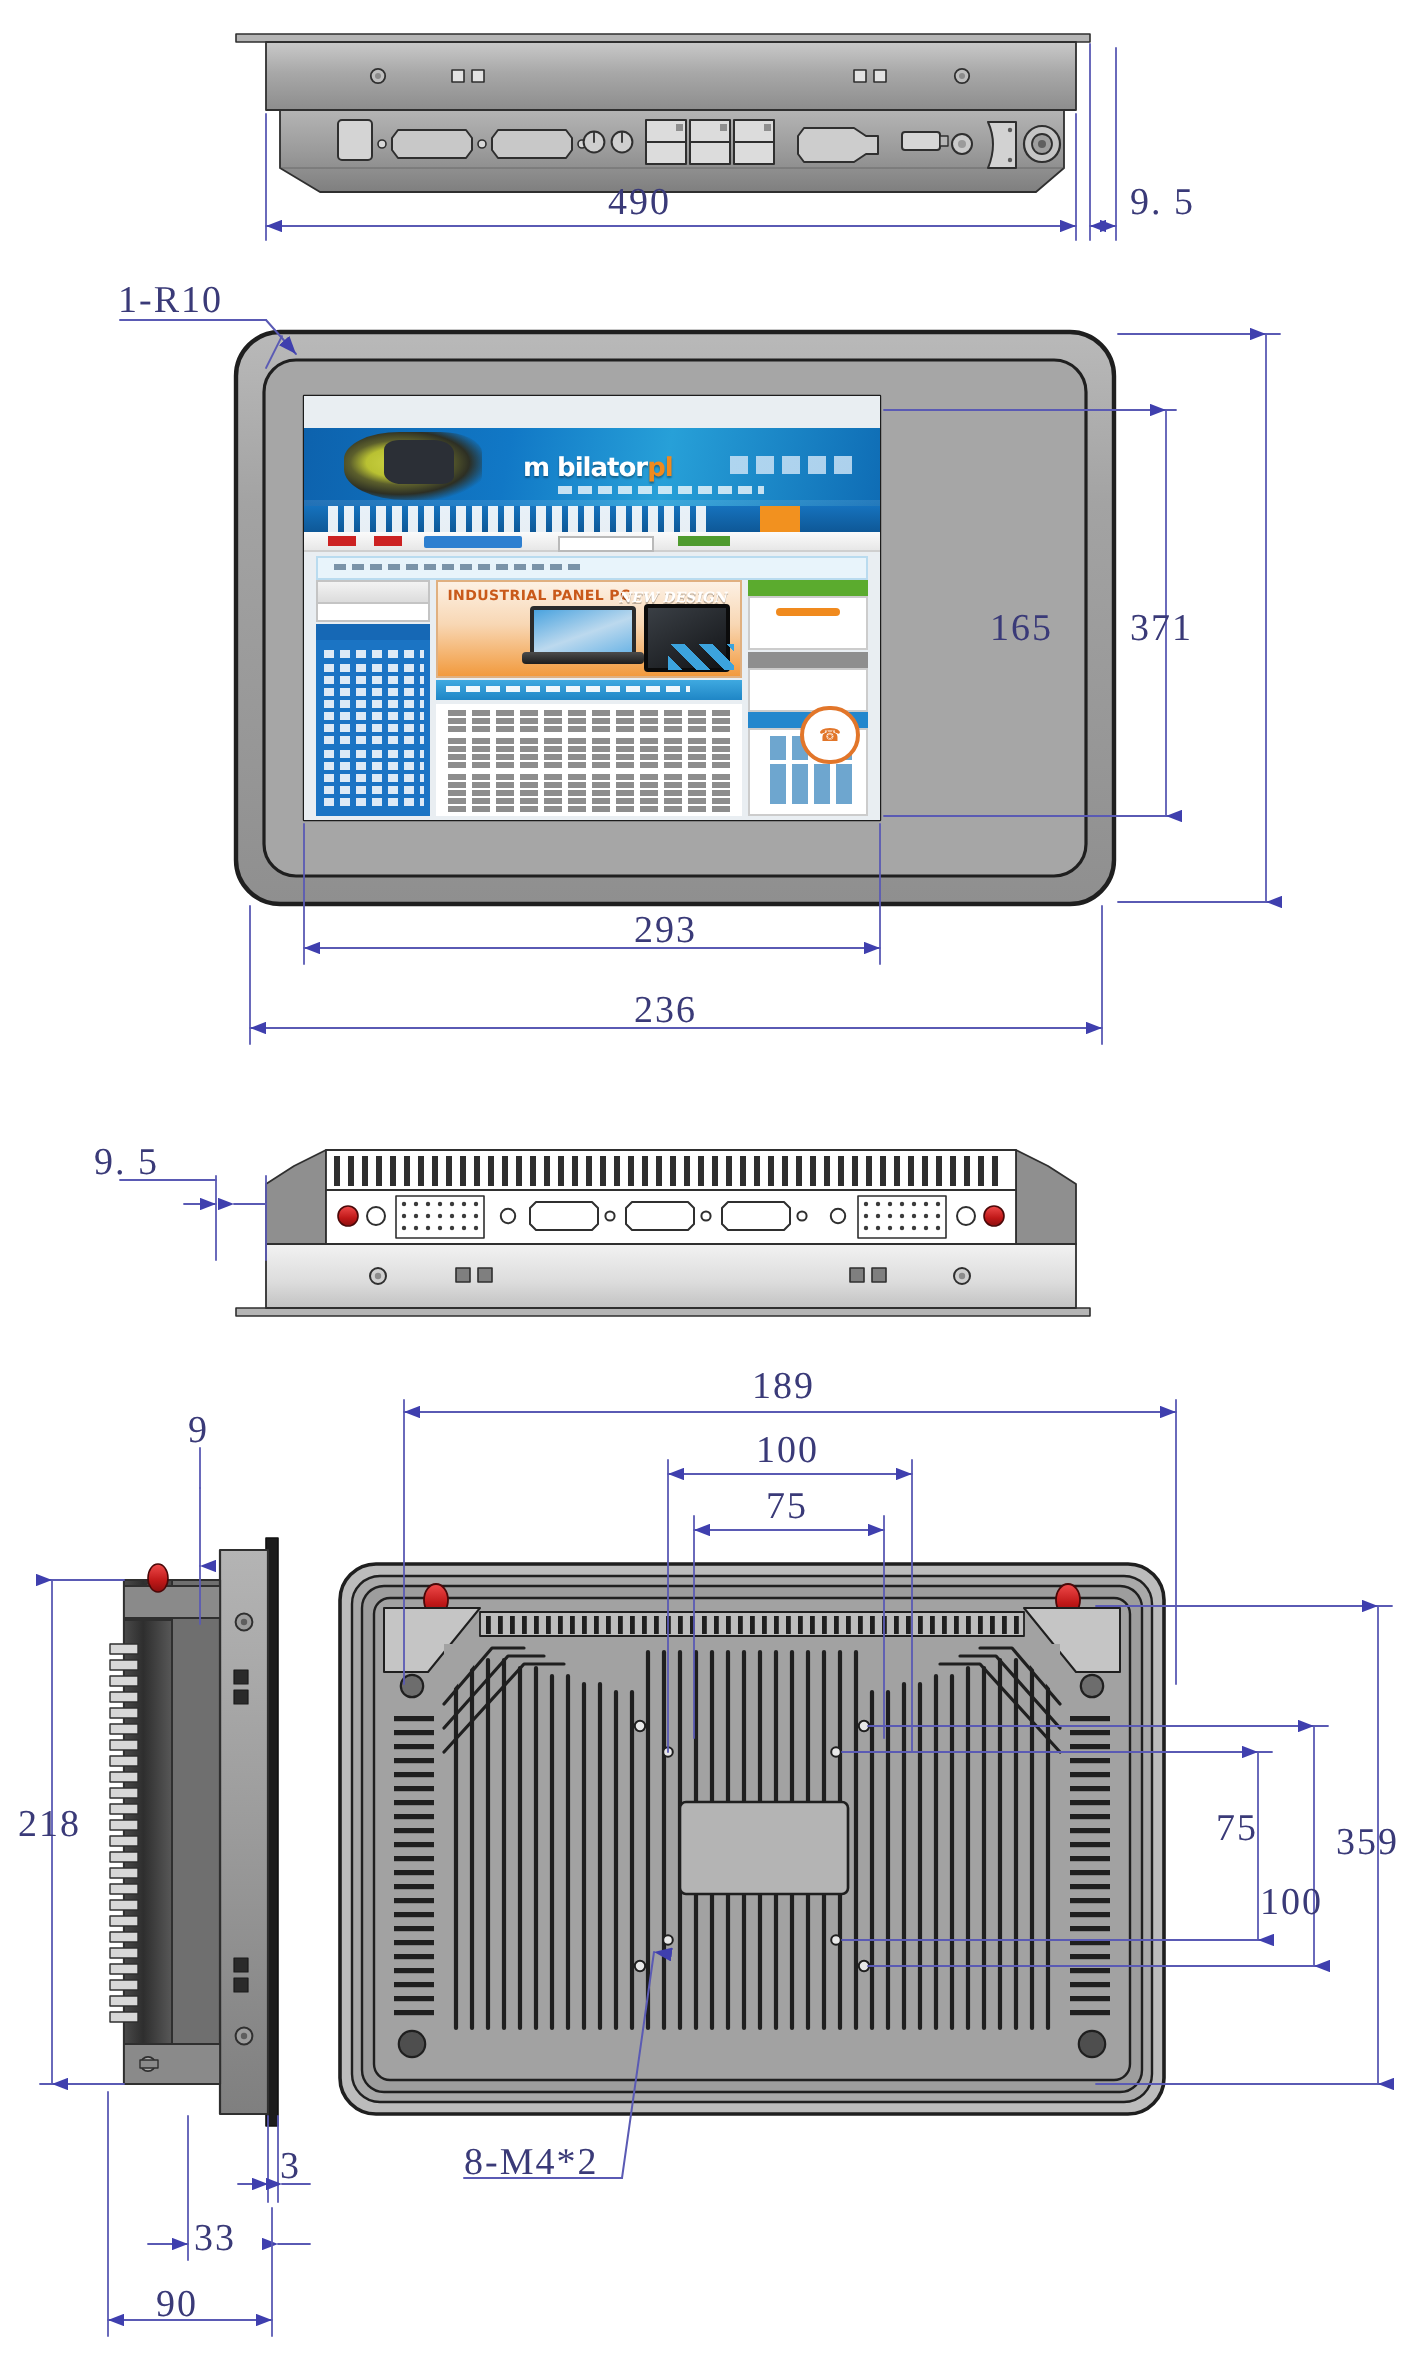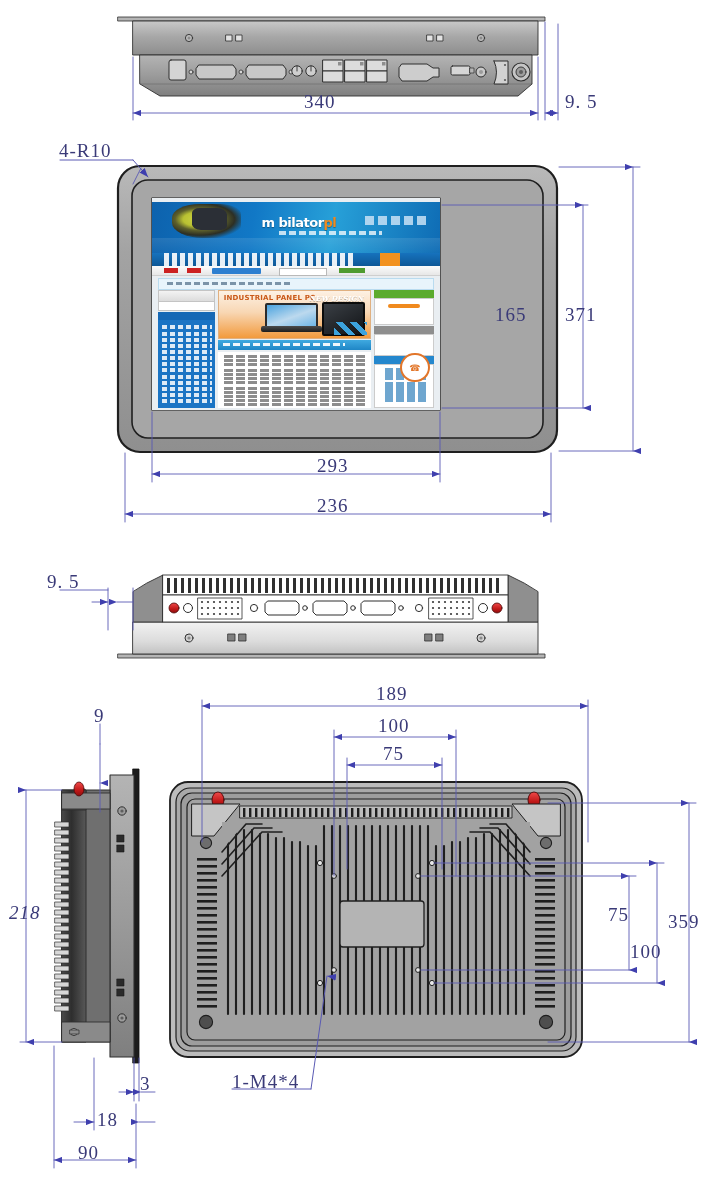--- a/index.html
+++ b/index.html
@@ -14,21 +14,21 @@
     font-family:"Liberation Serif", serif;
     font-size:19px;
     color:#3a3a78;
     letter-spacing:1px;
     white-space:nowrap;
     line-height:1;
   }
   svg{position:absolute;left:0;top:0;overflow:visible;}
   .webshot{position:absolute;overflow:hidden;background:#e9eef2;}
   
-  .ws-banner{position:absolute;left:0;top:4px;right:0;height:26%;
+  .ws-banner{position:absolute;left:0;top:16px;right:0;height:26%;
     background:linear-gradient(100deg,#0d62ad 0%,#1178c6 35%,#27a0d8 62%,#0e6bb4 100%);}
   .ws-banner:after{content:"";position:absolute;left:0;bottom:0;right:0;height:34%;
     background:linear-gradient(180deg,rgba(255,255,255,0.10),rgba(255,255,255,0));}
   .ws-scan{position:absolute;left:7%;top:4%;width:24%;height:62%;
     background:radial-gradient(ellipse at 40% 45%,#cfd646 0%,#b9c132 28%,#5c5f2c 42%,#2d2f24 60%,rgba(40,45,55,0) 78%);
     border-radius:40% 30% 35% 45%;filter:blur(0.3px);}
   .ws-scan2{position:absolute;left:14%;top:10%;width:12%;height:40%;
     background:#2b2f36;border-radius:22% 30% 18% 26%;}
   .ws-logo{position:absolute;left:38%;top:22%;width:42%;height:30%;
     display:flex;align-items:center;}
@@ -827,38 +827,38 @@
           <i style="top:54%"></i>
           <i style="top:61%"></i>
       <i style="top:68%"></i>
           <i style="top:75%"></i>
           <i style="top:82%"></i>
     </div>
   </div>
   <div class="ws-phone"></div>
 </div>
 
-<div class="dimtext" style="left:304px;top:92px;">340</div>
+<div class="dimtext" style="left:304px;top:92px;">490</div>
 <div class="dimtext" style="left:565px;top:92px;">9. 5</div>
 
-<div class="dimtext" style="left:59px;top:141px;">4-R10</div>
+<div class="dimtext" style="left:59px;top:141px;">1-R10</div>
 <div class="dimtext" style="left:495px;top:305px;font-family:Liberation Serif, serif;">165</div>
 <div class="dimtext" style="left:565px;top:305px;">371</div>
 <div class="dimtext" style="left:317px;top:456px;">293</div>
 <div class="dimtext" style="left:317px;top:496px;">236</div>
 
 <div class="dimtext" style="left:47px;top:572px;">9. 5</div>
 
 <div class="dimtext" style="left:94px;top:706px;">9</div>
-<div class="dimtext" style="left:9px;top:903px;font-style:italic;">218</div>
+<div class="dimtext" style="left:9px;top:903px;">218</div>
 <div class="dimtext" style="left:140px;top:1074px;">3</div>
-<div class="dimtext" style="left:97px;top:1110px;">18</div>
+<div class="dimtext" style="left:97px;top:1110px;">33</div>
 <div class="dimtext" style="left:78px;top:1143px;">90</div>
 
 <div class="dimtext" style="left:376px;top:684px;">189</div>
 <div class="dimtext" style="left:378px;top:716px;">100</div>
 <div class="dimtext" style="left:383px;top:744px;">75</div>
 <div class="dimtext" style="left:608px;top:905px;">75</div>
 <div class="dimtext" style="left:630px;top:942px;">100</div>
 <div class="dimtext" style="left:668px;top:912px;">359</div>
-<div class="dimtext" style="left:232px;top:1072px;">1-M4*4</div>
+<div class="dimtext" style="left:232px;top:1072px;">8-M4*2</div>
 
 </div>
 
 </body></html>

